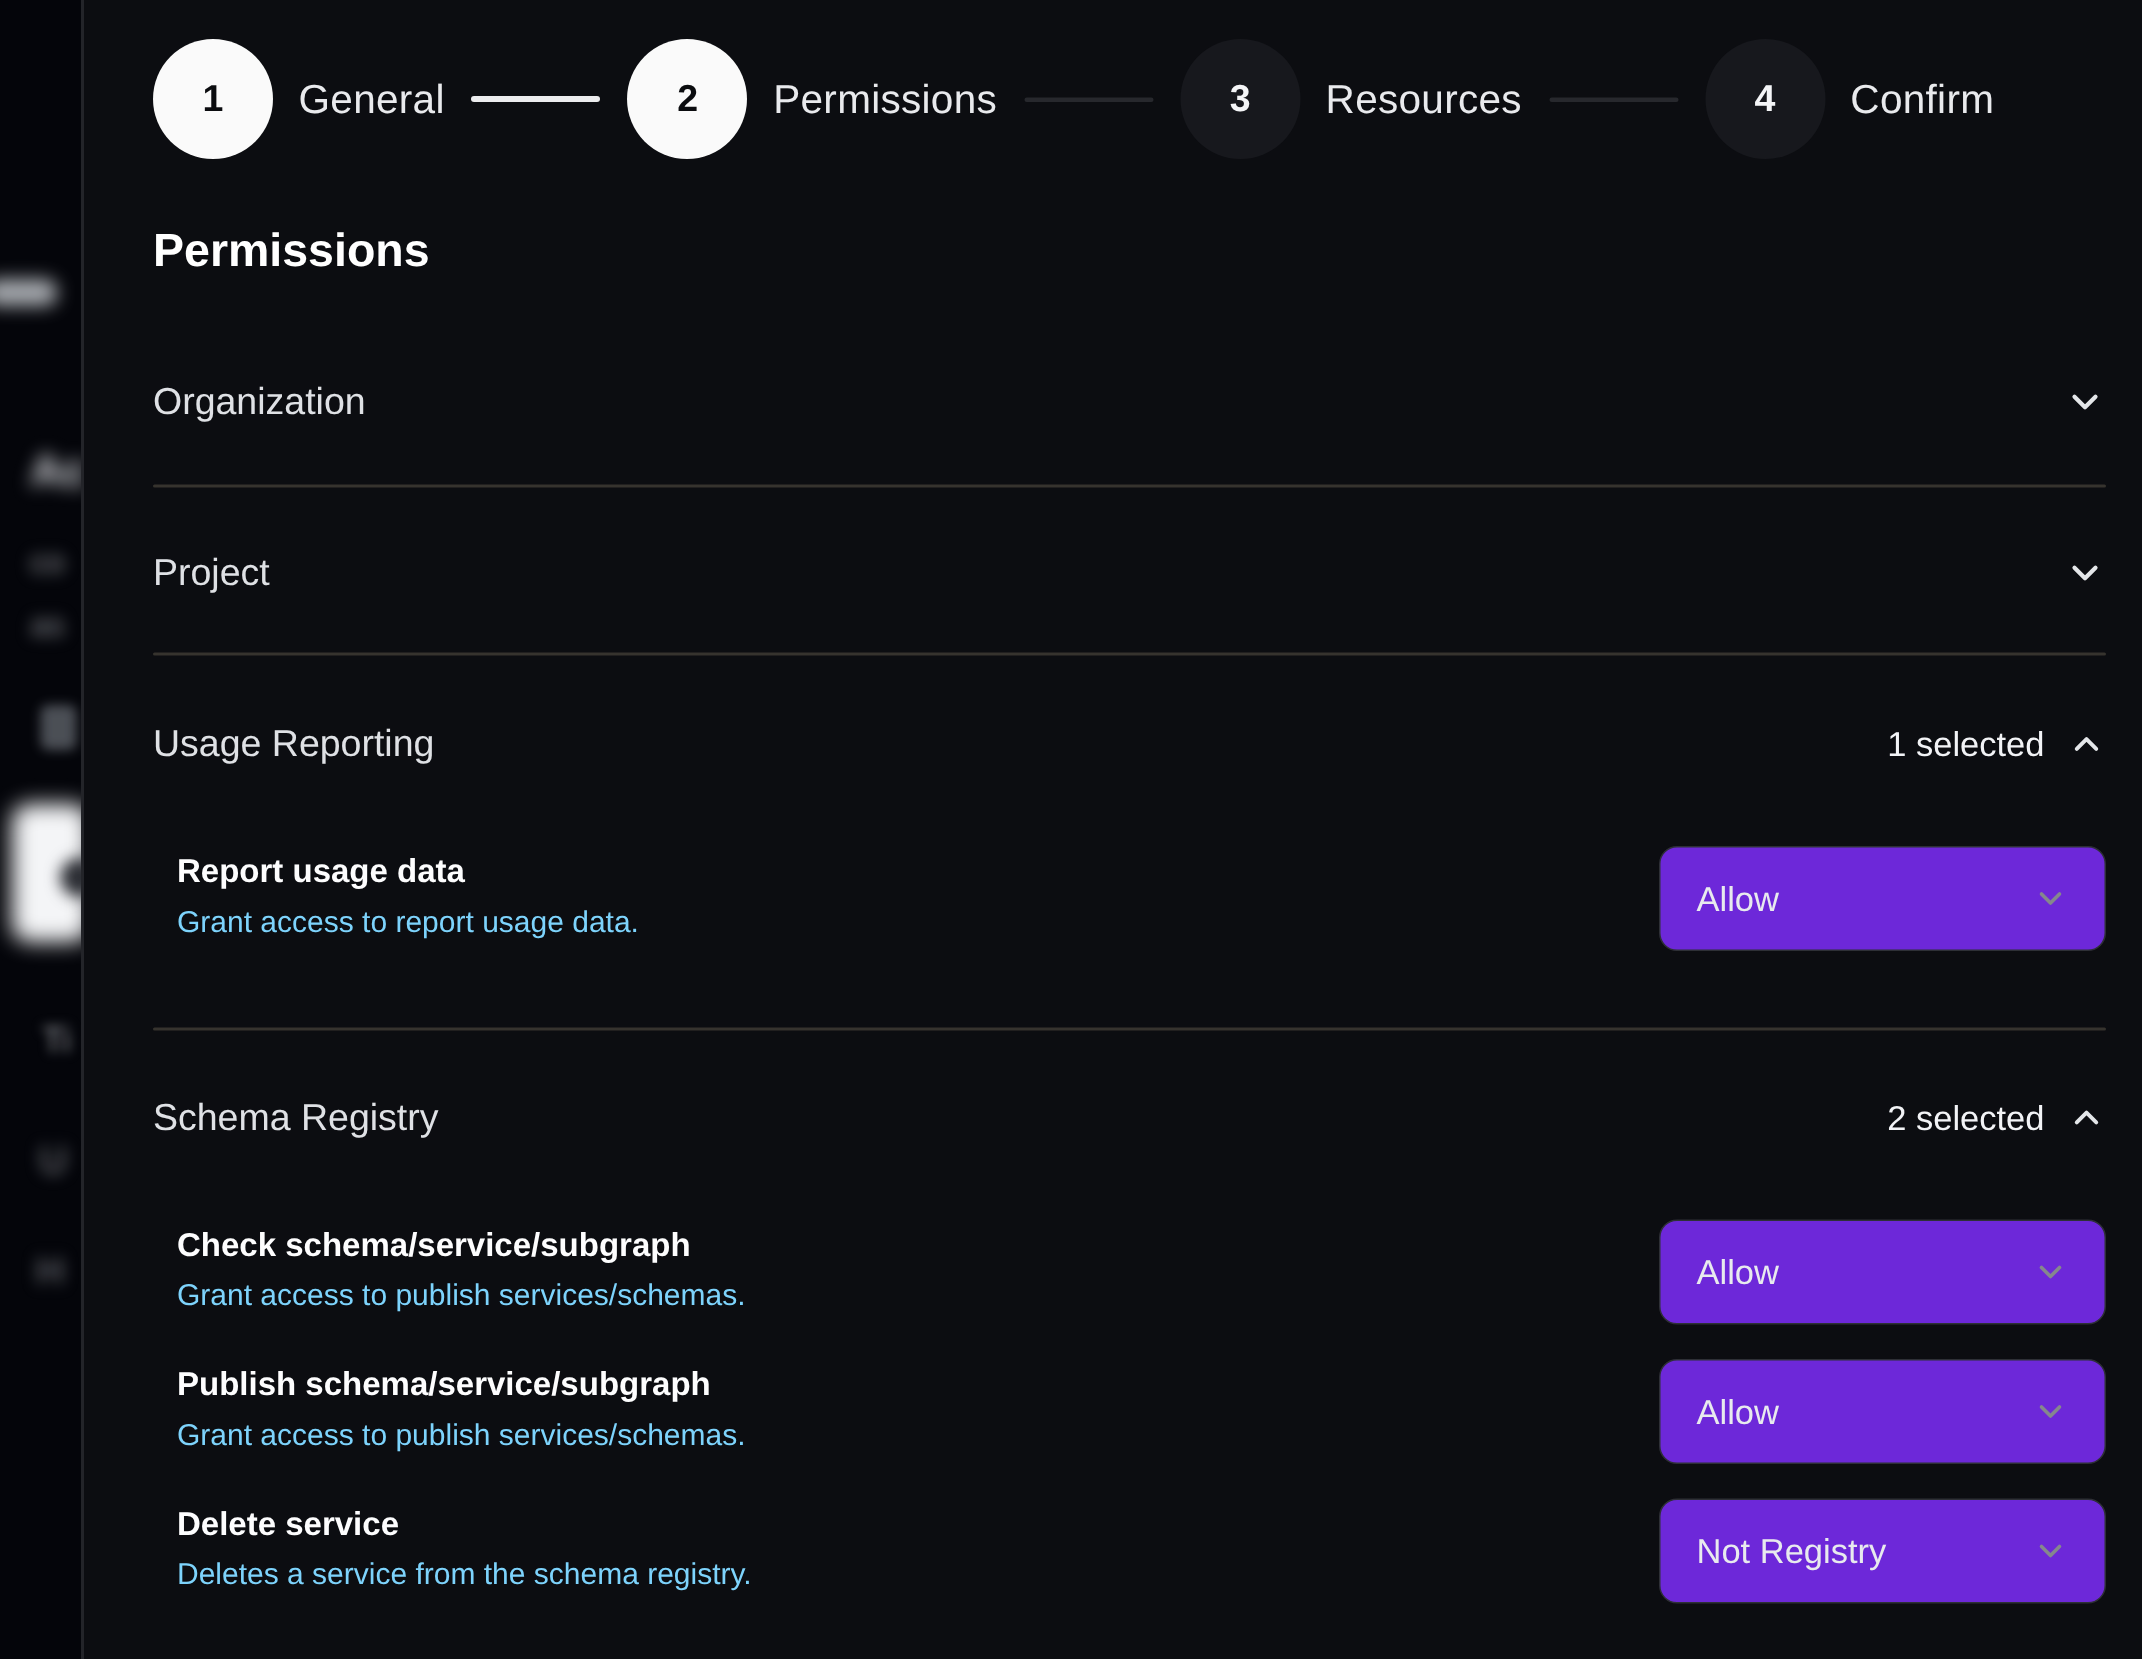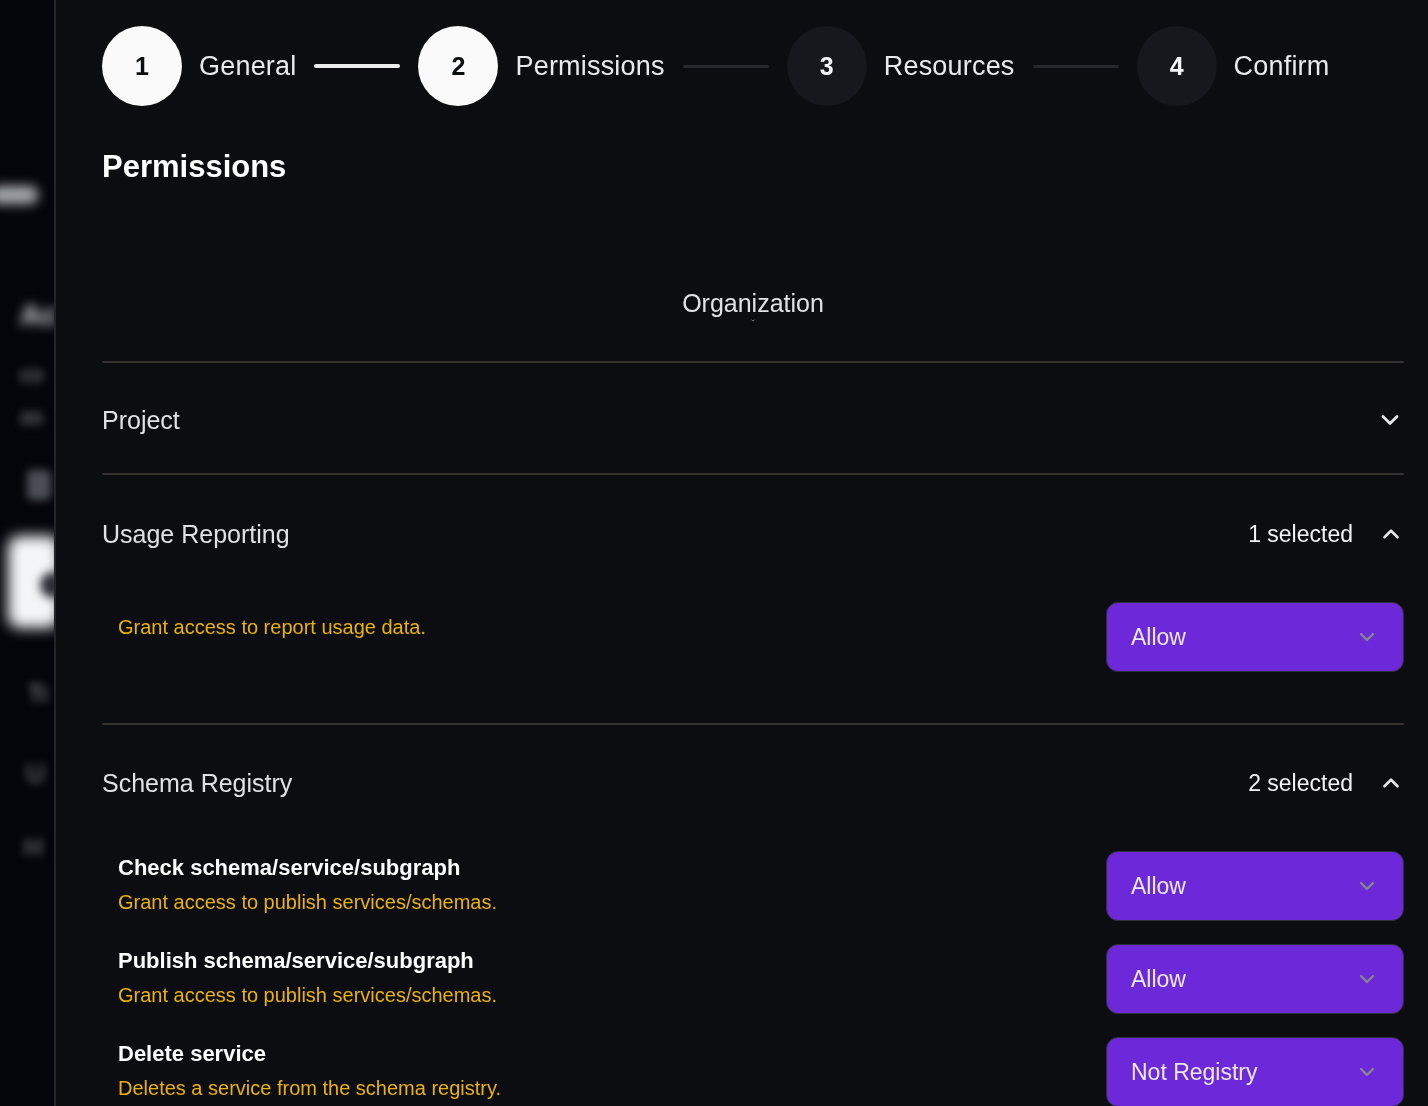--- a/index.html
+++ b/index.html
@@ -61,41 +61,41 @@
   .connector.c-white { background:#ececee; }
   .connector.c-gray  { background:#27282d; height:3px; }
 
   
   .page-title { margin-top:42px; font-size:31px; line-height:37px; font-weight:700; color:#ffffff; }
 
   
   .section-header { display:flex; align-items:center; justify-content:space-between; height:34px; }
   .section-title { font-size:25px; color:#dfe1e5; }
   .divider { height:2px; background:#36332e; border-radius:1px; }
-  .mt-sec1 { margin-top:104px;flex-direction:column; }
+  .mt-sec1 { margin-top:66px; }
   .mt-div1 { margin-top:38px; }
   .mt-sec2 { margin-top:40px; }
   .mt-div2 { margin-top:36px; }
   .mt-sec3 { margin-top:42px; }
   .mt-row1 { margin-top:51px; }
   .mt-div3 { margin-top:51px; }
   .mt-sec4 { margin-top:41px; }
   .mt-rows { margin-top:51px; }
 
-  .selected-wrap { display:flex; align-items:center; gap:25px; cursor:pointer; }
+  .selected-wrap { display:flex; align-items:center; gap:15px; cursor:pointer; }
   .selected-count { font-size:23px; font-weight:500; color:#f2f3f6; }
 
   .chev { display:block; }
 
   
   .perm-row { display:flex; align-items:flex-start; justify-content:space-between; }
   .perm-row + .perm-row { margin-top:23px; }
   .perm-text { padding-left:16px; padding-top:4px; }
   .item-title { font-size:22px; font-weight:700; color:#fdfdfe; }
-  .item-desc { margin-top:10px; font-size:20px; color:#eab308; }
+  .item-desc { margin-top:10px; font-size:20px; color:#7dd3fc; }
 
   .dropdown {
     width:298px; height:70px; flex:none;
     background:#6d28d9; border:1px solid #2e3036; border-radius:12px;
     display:flex; align-items:center; justify-content:space-between;
     padding:0 24px; cursor:pointer;
   }
   .dropdown-value { font-size:23px; color:#e8eaee; }
 </style>
 </head>
@@ -162,20 +162,21 @@
       <div class="section-title">Usage Reporting</div>
       <div class="selected-wrap">
         <span class="selected-count">1 selected</span>
         <svg class="chev" width="26" height="26" viewBox="0 0 24 24" fill="none" stroke="#e4e6e9" stroke-width="2.4" stroke-linecap="round" stroke-linejoin="round">
             <polyline points="6 15 12 9 18 15"></polyline>
           </svg>
       </div>
     </div>
     <div class="perm-row mt-row1">
       <div class="perm-text">
+        <div class="item-title">Report usage data</div>
         <div class="item-desc">Grant access to report usage data.</div>
       </div>
       <div class="dropdown">
         <span class="dropdown-value">Allow</span>
         <svg class="chev" width="24" height="24" viewBox="0 0 24 24" fill="none" stroke="#85878d" stroke-width="2.4" stroke-linecap="round" stroke-linejoin="round">
             <polyline points="6 9 12 15 18 9"></polyline>
           </svg>
       </div>
     </div>
     <div class="divider mt-div3"></div>

